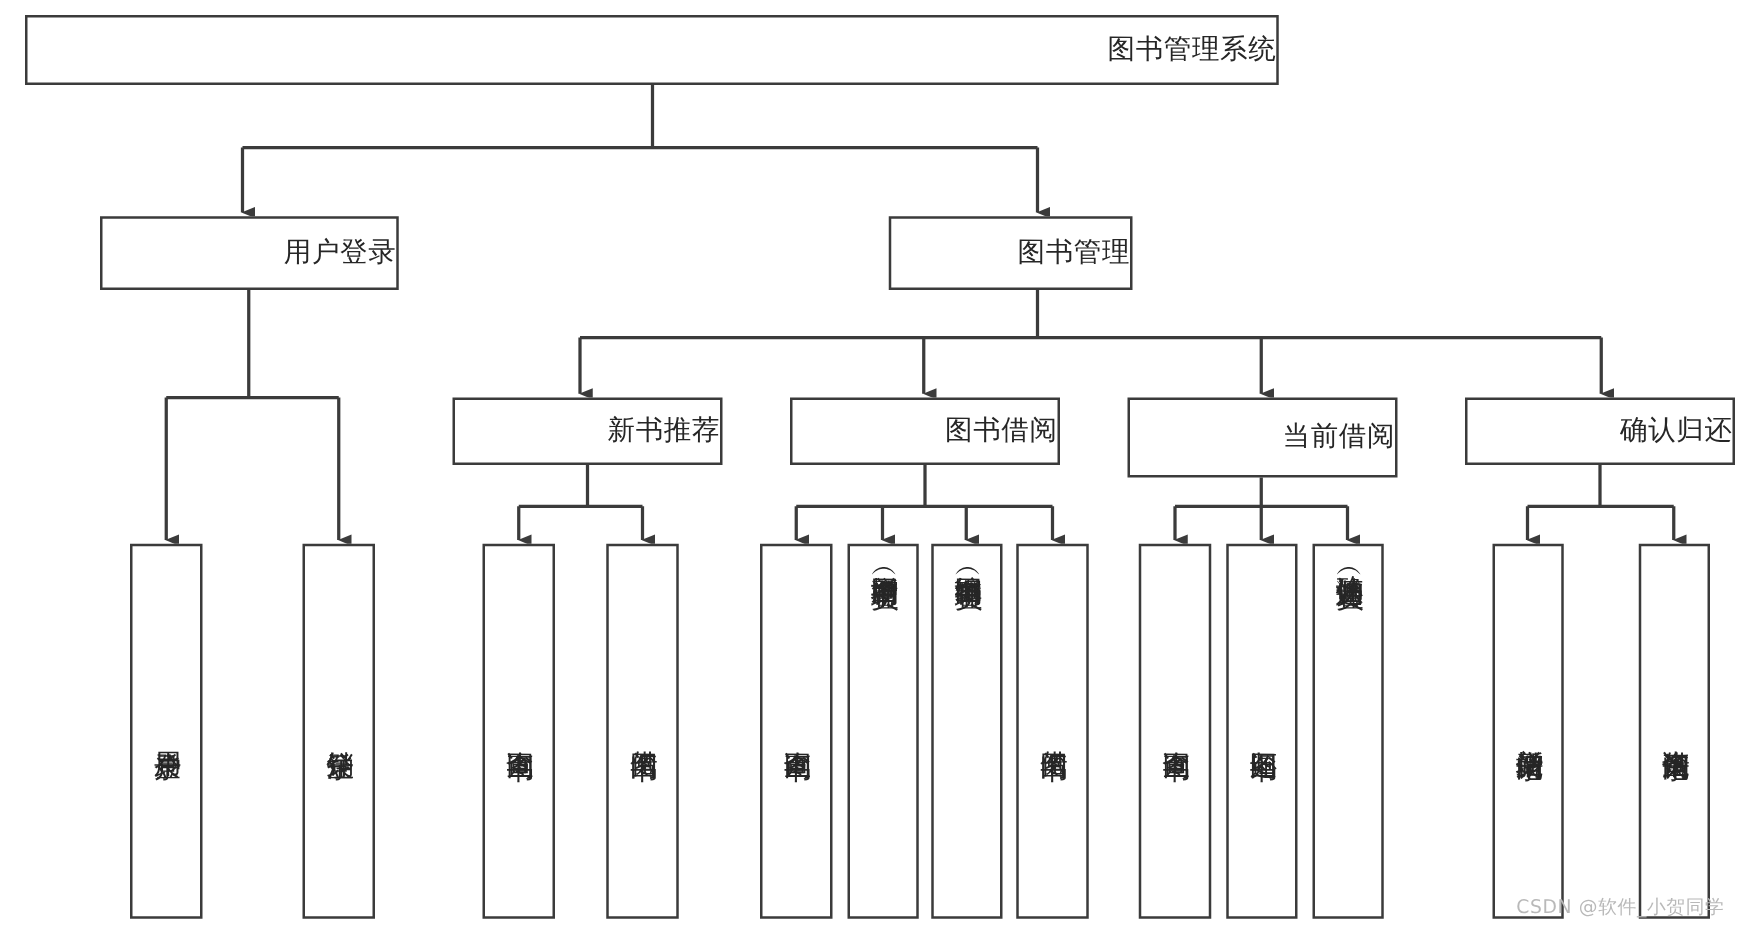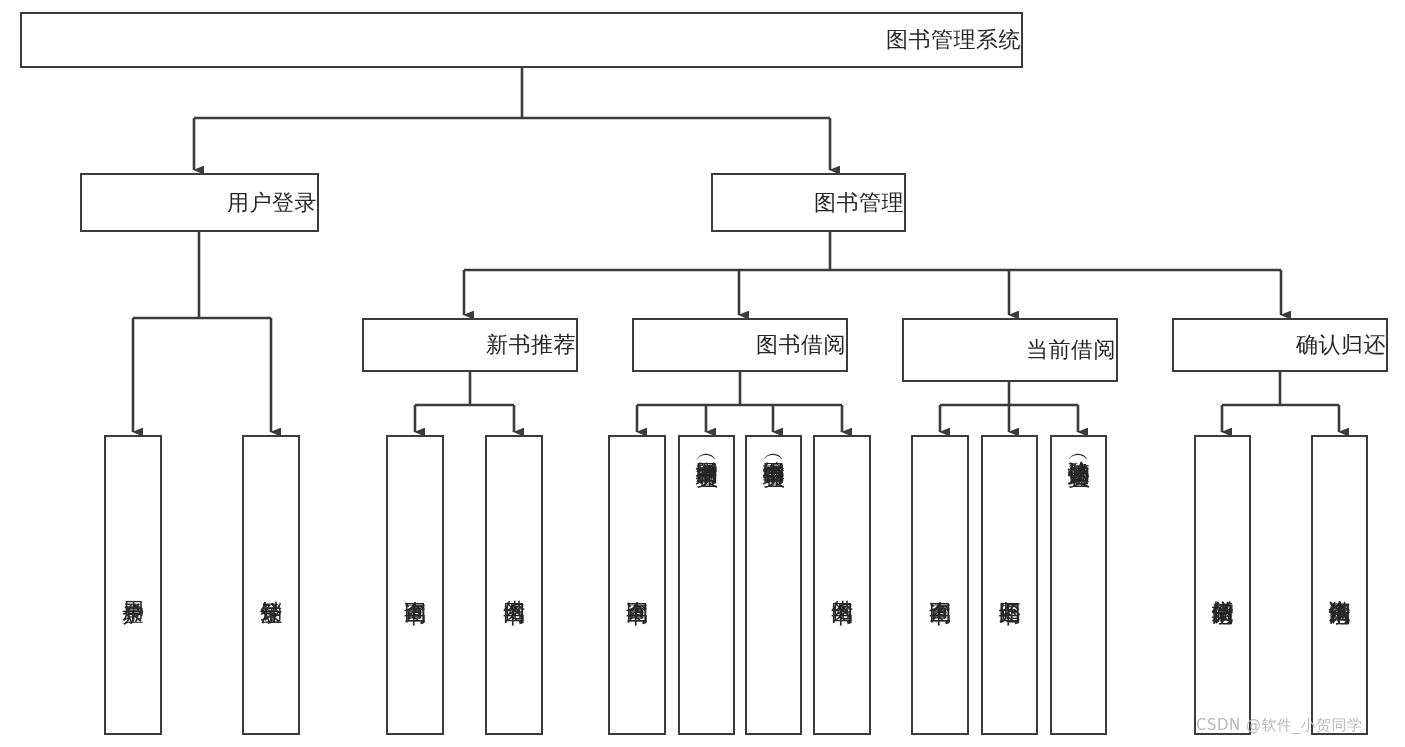--- a/index.html
+++ b/index.html
@@ -63,20 +63,21 @@
   .vert.tall-text {
     align-items: flex-start;
   }
   .watermark {
     position: absolute;
     font-size: 15px;
     color: #b9b9b9;
     letter-spacing: 0.5px;
     white-space: nowrap;
     font-family: "DejaVu Sans", "Liberation Sans", sans-serif;
+    padding-left: 17px;
   }
 </style>
 </head>
 <body>
 
 <div id="diagram-root">
 
   <svg class="layer" viewBox="0 0 1405 747">
     <defs>
       <marker id="arrow" markerWidth="9" markerHeight="11" refX="4.5" refY="10.2" orient="auto" markerUnits="userSpaceOnUse">

